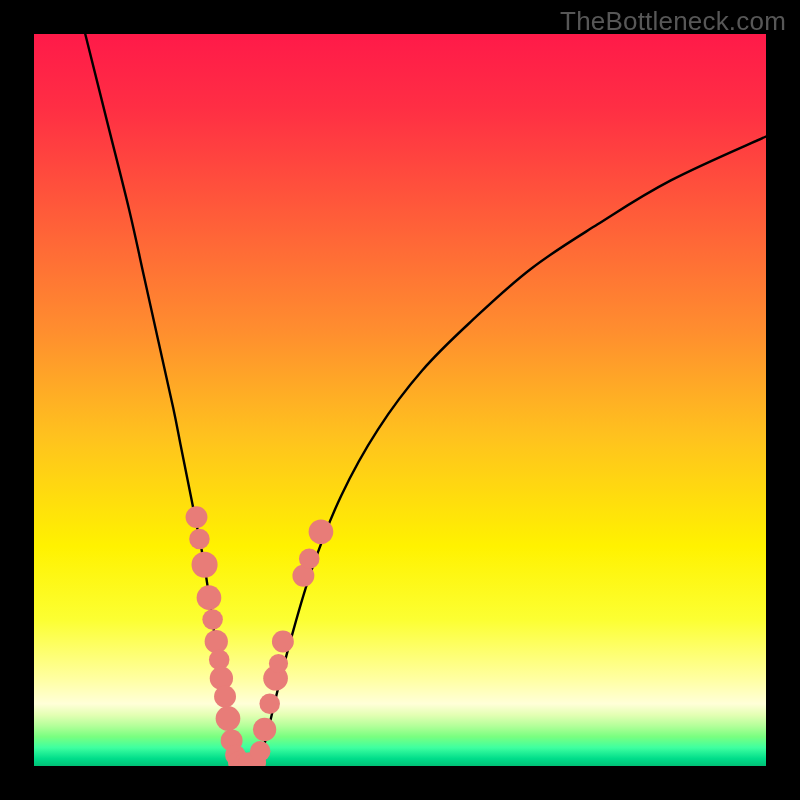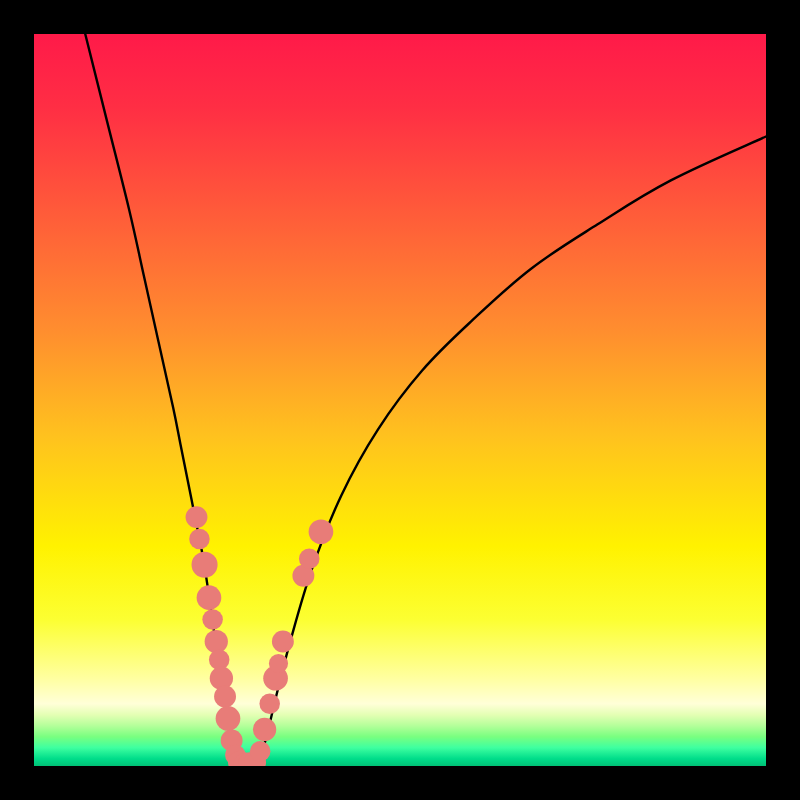--- a/index.html
+++ b/index.html
@@ -106,13 +106,14 @@
           <circle cx="241.56" cy="644.16" r="12.34" fill="#e87c78"></circle>
           <circle cx="244.49" cy="629.52" r="9.56" fill="#e87c78"></circle>
           <circle cx="248.88" cy="607.56" r="10.95" fill="#e87c78"></circle>
           <circle cx="269.38" cy="541.68" r="10.95" fill="#e87c78"></circle>
           <circle cx="275.23" cy="524.84" r="10.26" fill="#e87c78"></circle>
           <circle cx="286.94" cy="497.76" r="12.34" fill="#e87c78"></circle>
         </g>
     </svg>
   </div>
 
+  <div class="watermark">TheBottleneck.com</div>
 </div>
 
 </body></html>

